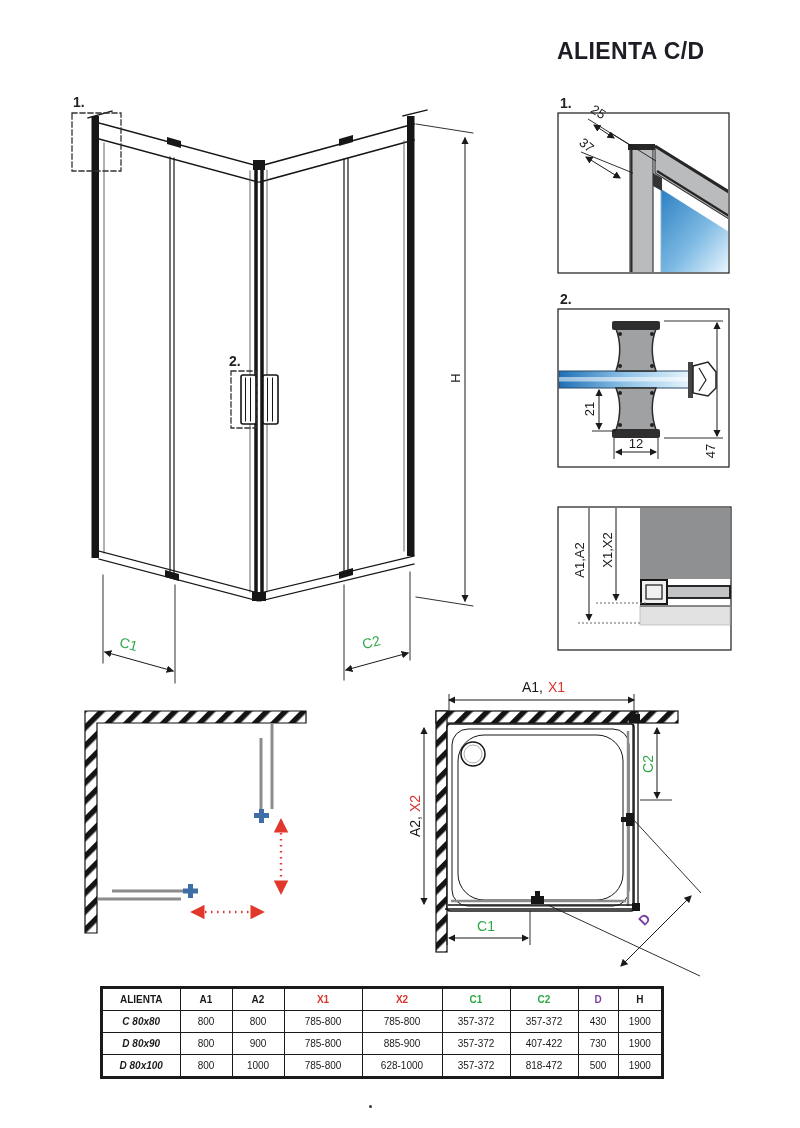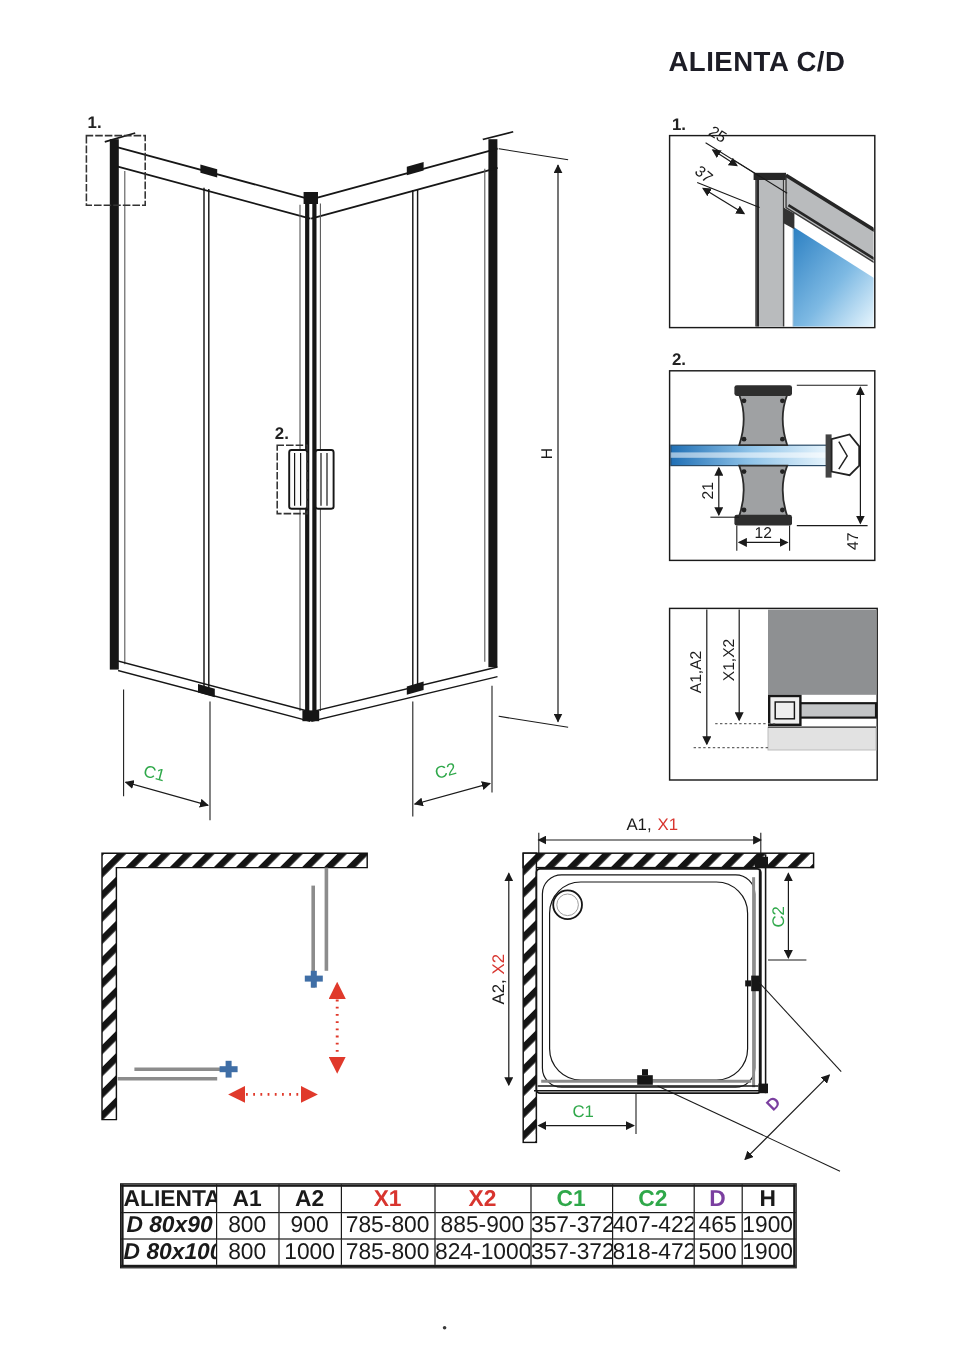--- a/index.html
+++ b/index.html
@@ -6,21 +6,21 @@
   #page{position:relative;width:800px;height:1128px;background:#ffffff;overflow:hidden;
         font-family:"Liberation Sans",sans-serif;color:#1a1a1a;}
   #title{position:absolute;left:557px;top:38px;font-size:23px;font-weight:bold;
          letter-spacing:.4px;color:#1d1d26;}
   svg{position:absolute;left:0;top:0;}
   svg text{font-family:"Liberation Sans",sans-serif;}
   .dimtxt{font-size:13px;fill:#1a1a1a;}
   .lbl{font-size:14px;font-weight:600;fill:#222;}
   
   #spec{position:absolute;left:101px;top:987px;width:562px;border-collapse:collapse;
-        table-layout:fixed;font-size:19px;text-align:center;padding-left:44px;}
+        table-layout:fixed;font-size:10px;text-align:center;padding-left:44px;}
   #spec th,#spec td{border:1.2px solid #1a1a1a;padding:0;height:21px;line-height:21px;
         overflow:hidden;white-space:nowrap;}
   #spec{border:2px solid #1a1a1a;outline:1px solid #1a1a1a;}
   #spec thead th{font-weight:700;}
   #spec td.name{font-weight:700;font-style:italic;}
   .red{color:#d8352f;}
   .green{color:#2fa84a;}
   .purple{color:#7b3fa0;}
   #speck{position:absolute;left:369px;top:1105px;width:3px;height:3px;border-radius:50%;
          background:#3a3a3a;}
@@ -310,36 +310,47 @@
         <th class="red">X1</th>
         <th class="red">X2</th>
         <th class="green">C1</th>
         <th class="green">C2</th>
         <th class="purple">D</th>
         <th>H</th>
       </tr>
     </thead>
     <tbody>
       <tr>
+        <td class="name">C 80x80</td>
+        <td>800</td>
+        <td>800</td>
+        <td>785-800</td>
+        <td>785-800</td>
+        <td>357-372</td>
+        <td>357-372</td>
+        <td>430</td>
+        <td>1900</td>
+      </tr>
+      <tr>
         <td class="name">D 80x90</td>
         <td>800</td>
         <td>900</td>
         <td>785-800</td>
         <td>885-900</td>
         <td>357-372</td>
         <td>407-422</td>
-        <td>465</td>
+        <td>730</td>
         <td>1900</td>
       </tr>
       <tr>
         <td class="name">D 80x100</td>
         <td>800</td>
         <td>1000</td>
         <td>785-800</td>
-        <td>824-1000</td>
+        <td>628-1000</td>
         <td>357-372</td>
         <td>818-472</td>
         <td>500</td>
         <td>1900</td>
       </tr>
     </tbody>
   </table>
 
   <div id="speck"></div>
 </div>

